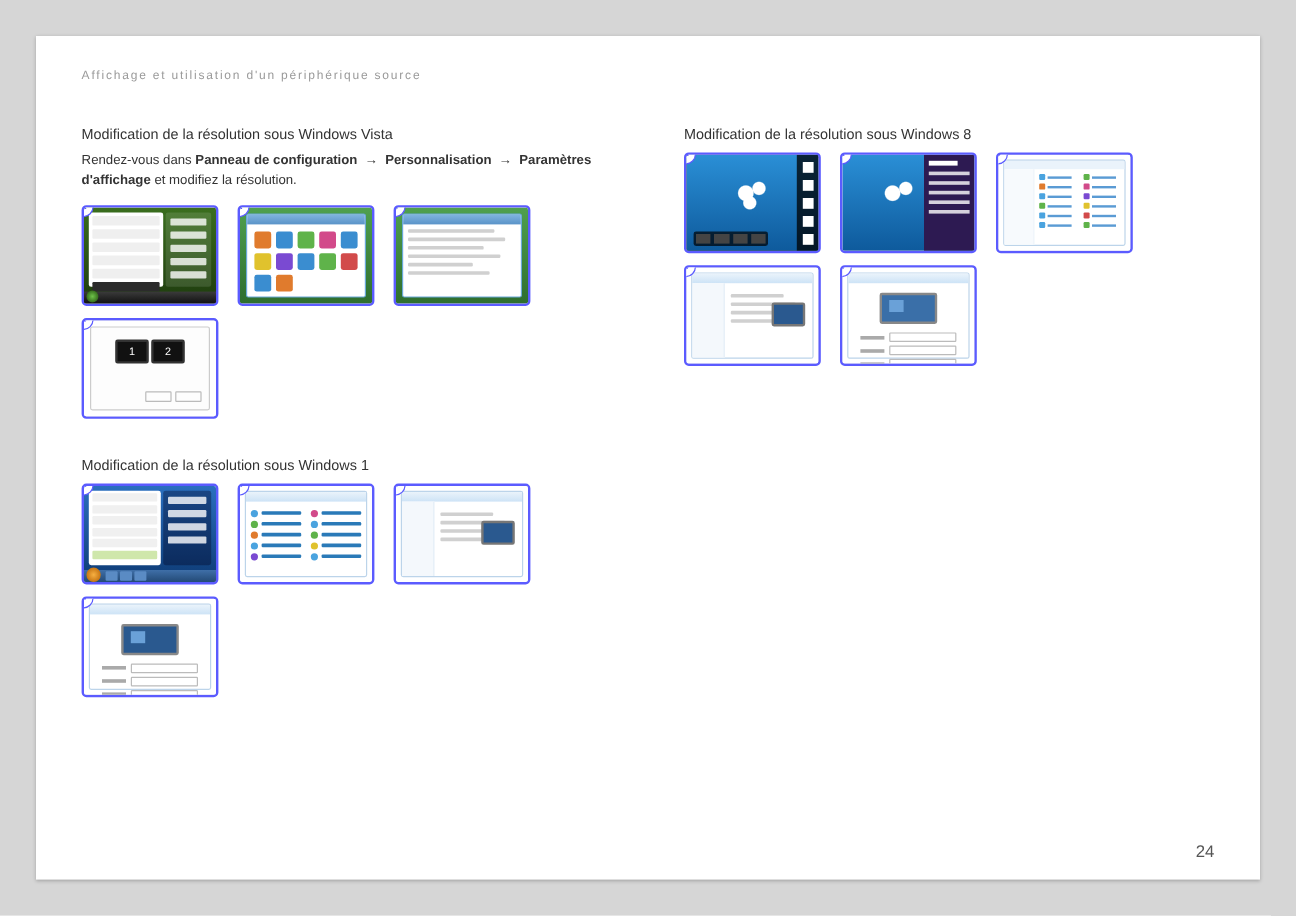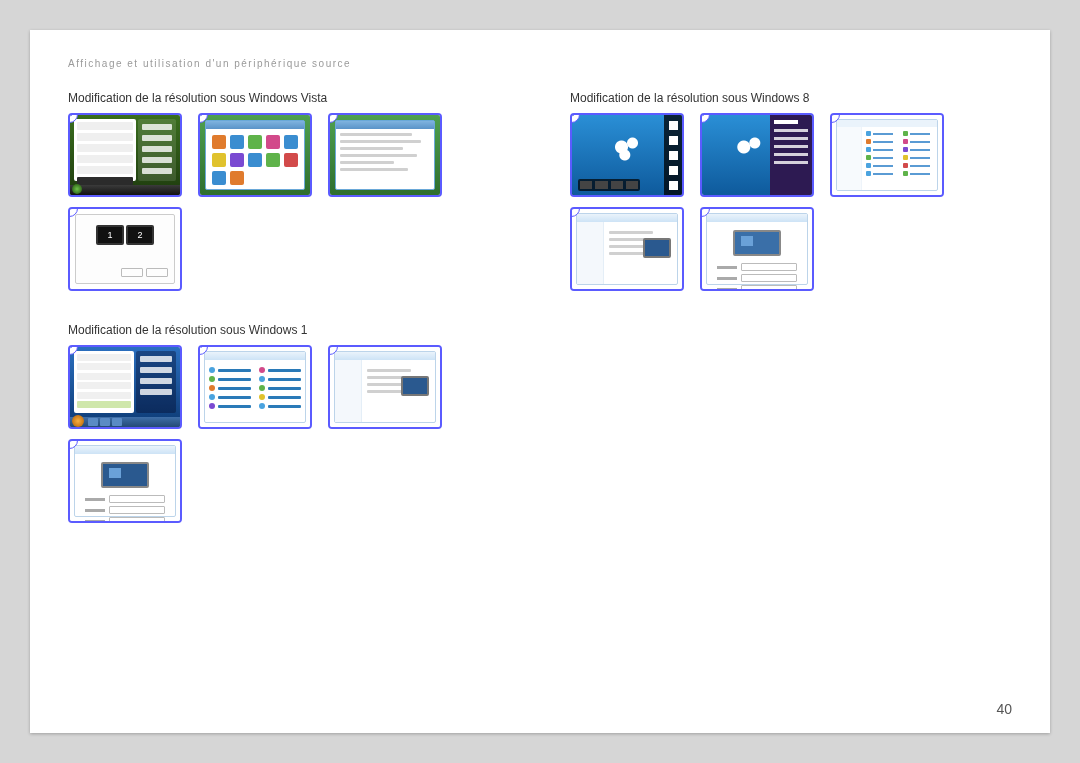--- a/index.html
+++ b/index.html
@@ -16,21 +16,21 @@
     box-shadow:0 1px 3px rgba(0,0,0,.25);
     position:relative;
     padding:28px 38px 24px 38px;
     box-sizing:border-box;
   }
   .header{
     color:#9a9a9a;
     letter-spacing:1.5px;
     font-size:10px;
   }
-  .cols{display:flex;gap:60px;margin-top:22px}
+  .cols{display:flex;gap:60px;margin-top:36px}
   .col{flex:1;min-width:0}
   h3{font-weight:400;font-size:12px;margin:0 0 8px 0;color:#333}
   p.instr{font-size:11px;line-height:1.45;margin:0 0 12px 0;color:#333}
   p.instr b{font-weight:700}
   .arrow{display:inline-block;margin:0 3px}
   .thumb-row{display:flex;gap:16px;margin-bottom:10px}
   .thumb{
     position:relative;
     border:2px solid #5b5bff;
     border-radius:4px;
@@ -140,20 +140,29 @@
 <body>
 
 <div class="page">
   <div class="header">Affichage et utilisation d'un périphérique source</div>
 
   <div class="cols">
 
     <div class="col">
 
       <h3>Modification de la résolution sous Windows Vista</h3>
+      <p class="instr">
+        <span>Rendez-vous dans </span>
+        <b>Panneau de configuration</b>
+        <span class="arrow">→</span>
+        <b>Personnalisation</b>
+        <span class="arrow">→</span>
+        <b>Paramètres d'affichage</b>
+        <span> et modifiez la résolution.</span>
+      </p>
 
       <div class="thumb-row">
         <div class="thumb">
           <div class="badge">1</div>
           <div class="vista-start">
             <div class="vs-panel">
                 <div class="vs-item"></div>
                 <div class="vs-item"></div>
                 <div class="vs-item"></div>
                 <div class="vs-item"></div>
@@ -496,14 +505,14 @@
                   </div>
               </div>
             </div>
           </div>
         </div>
       </div>
 
     </div>
   </div>
 
-  <div class="page-num">40</div>
+  <div class="page-num">24</div>
 </div>
 
 </body></html>

